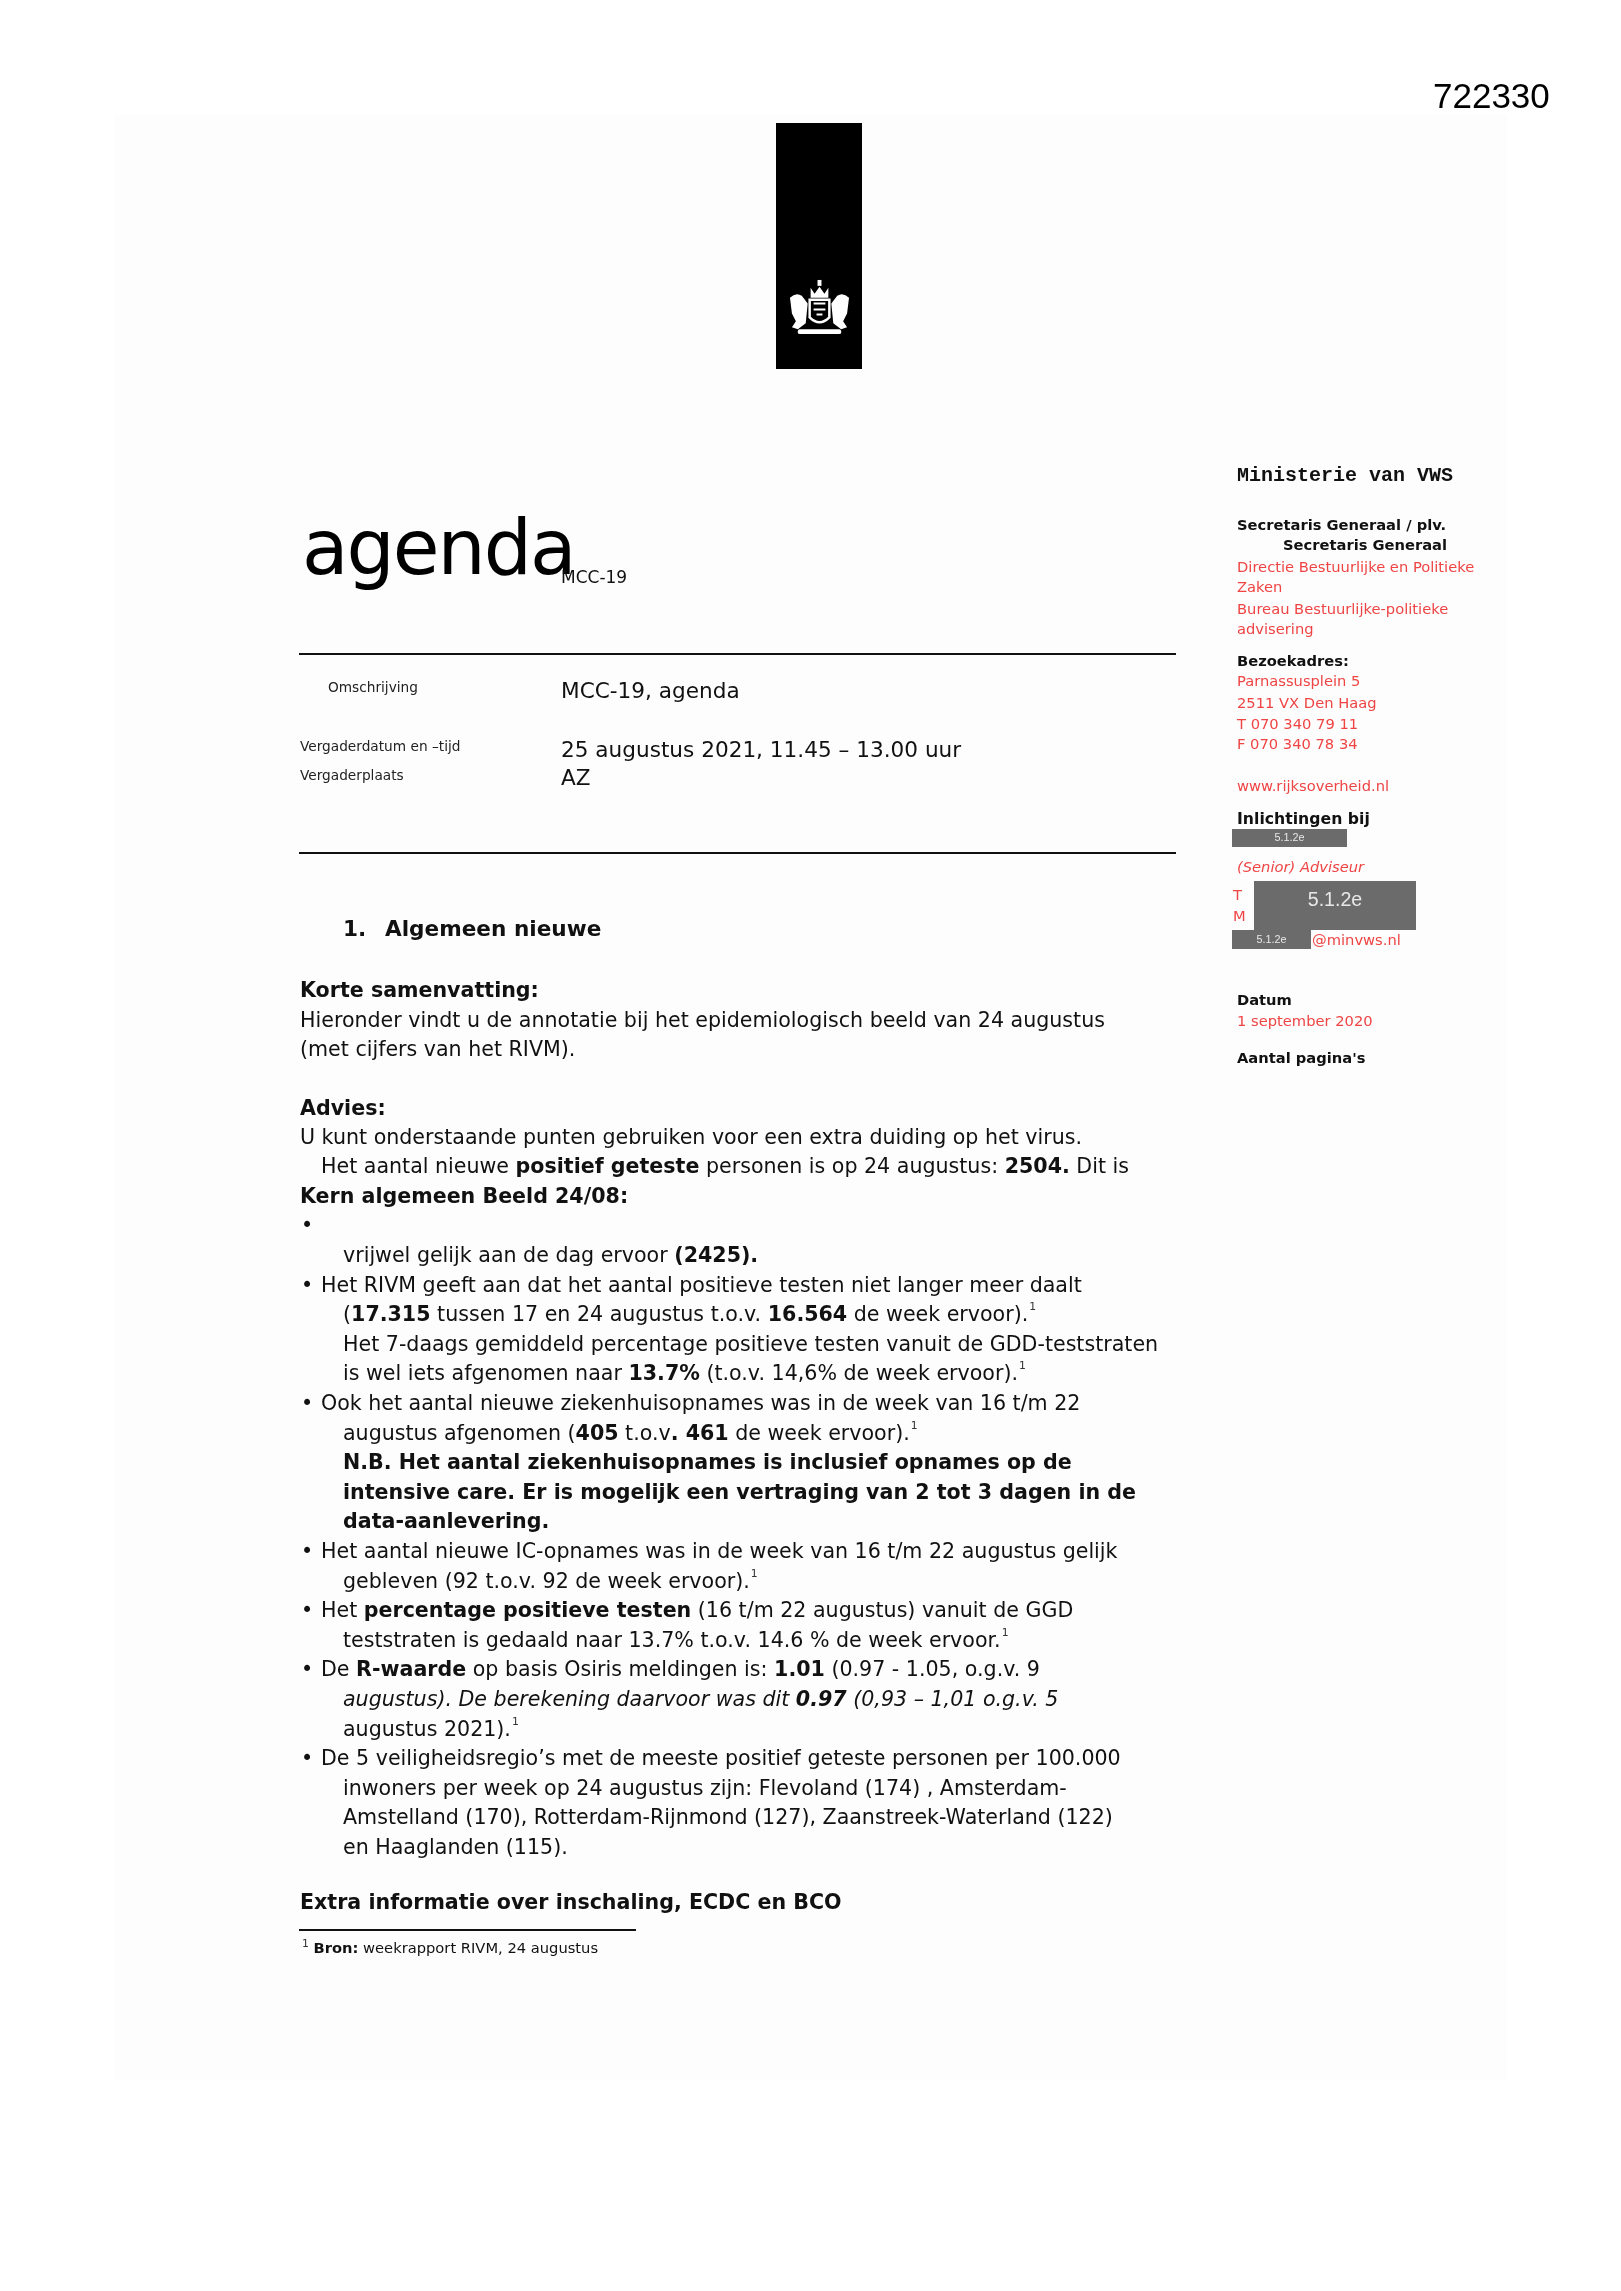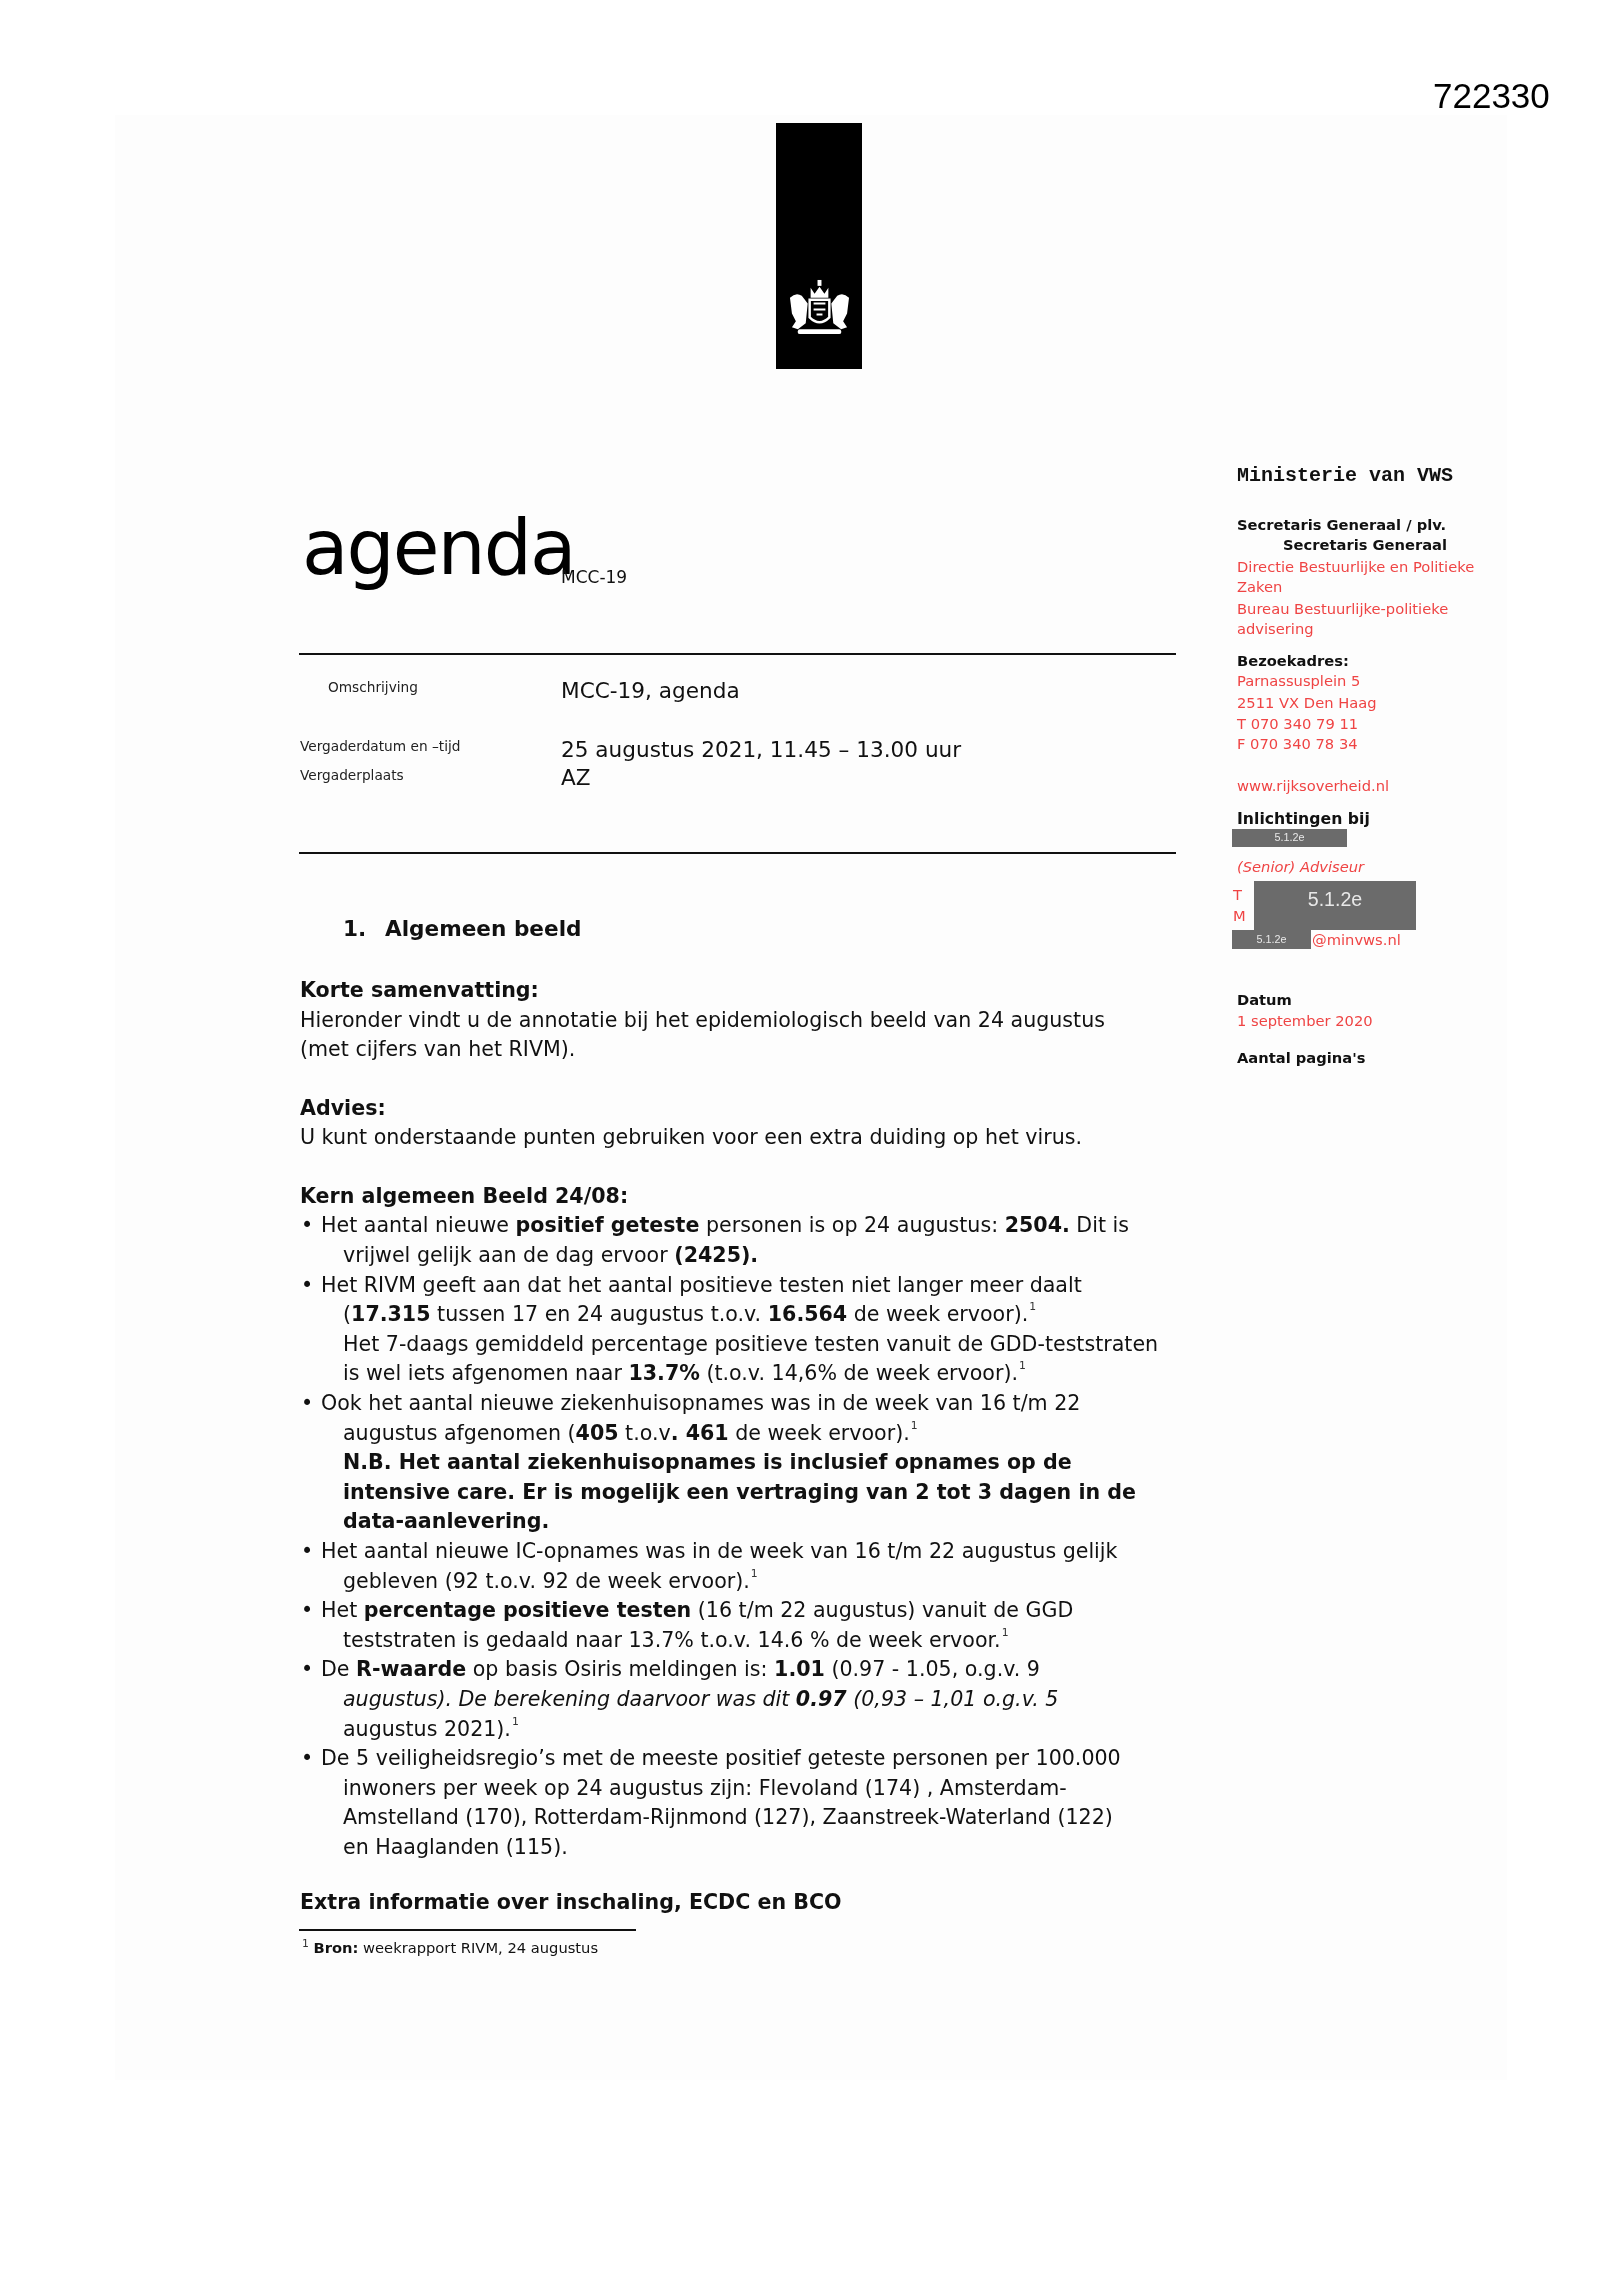--- a/index.html
+++ b/index.html
@@ -77,34 +77,34 @@
 <div class="sidebar" style="top:886px;left:1233px;">T</div>
 <div class="sidebar" style="top:907px;left:1233px;">M</div>
 <div class="redact" style="left:1254px;top:881px;width:162px;height:49px;font-size:19.6px;line-height:37px;">5.1.2e</div>
 <div class="redact" style="left:1232px;top:930px;width:79px;height:18.6px;font-size:10.8px;line-height:18.6px;">5.1.2e</div>
 <div class="sidebar" style="top:931px;left:1312px;">@minvws.nl</div>
 <div class="sidebar sb-b" style="top:991px;">Datum</div>
 <div class="sidebar" style="top:1012px;">1 september 2020</div>
 <div class="sidebar sb-b" style="top:1049px;">Aantal pagina's</div>
 
 <div class="line" style="left:343px;top:916px;font-weight:bold;font-size:21.6px;">1.</div>
-<div class="line" style="left:385px;top:916px;font-weight:bold;font-size:21.6px;">Algemeen beeld</div>
+<div class="line" style="left:385px;top:916px;font-weight:bold;font-size:21.6px;">Algemeen nieuwe</div>
 
 <div class="line" style="left:300px;top:978px;font-weight:bold;">Korte samenvatting:</div>
 <div class="line" style="left:300px;top:1008px;">Hieronder vindt u de annotatie bij het epidemiologisch beeld van 24 augustus</div>
 <div class="line" style="left:300px;top:1037px;">(met cijfers van het RIVM).</div>
 
 <div class="line" style="left:300px;top:1096px;font-weight:bold;">Advies:</div>
 <div class="line" style="left:300px;top:1125px;">U kunt onderstaande punten gebruiken voor een extra duiding op het virus.</div>
 
 <div class="line" style="left:300px;top:1184px;font-weight:bold;">Kern algemeen Beeld 24/08:</div>
 
 <div id="bullets">
     <div class="bullet" style="top: 1213px;">•</div>
-    <div class="line" style="top: 1213px; left: 321px; text-align: right;"><span>Het aantal nieuwe </span><b>positief geteste</b><span> personen is op 24 augustus: </span><b>2504.</b><span> Dit is</span></div>
+    <div class="line" style="top: 1154px; left: 321px; text-align: right;"><span>Het aantal nieuwe </span><b>positief geteste</b><span> personen is op 24 augustus: </span><b>2504.</b><span> Dit is</span></div>
     <div class="line" style="top: 1243px; left: 343px;"><span>vrijwel gelijk aan de dag ervoor </span><b>(2425).</b></div>
     <div class="bullet" style="top: 1273px;">•</div>
     <div class="line" style="top: 1273px; left: 321px;"><span>Het RIVM geeft aan dat het aantal positieve testen niet langer meer daalt</span></div>
     <div class="line" style="top: 1302px; left: 343px;"><span>(</span><b>17.315</b><span> tussen 17 en 24 augustus t.o.v. </span><b>16.564</b><span> de week ervoor).</span><sup>1</sup></div>
     <div class="line" style="top: 1332px; left: 343px;"><span>Het 7-daags gemiddeld percentage positieve testen vanuit de GDD-teststraten</span></div>
     <div class="line" style="top: 1361px; left: 343px;"><span>is wel iets afgenomen naar </span><b>13.7%</b><span> (t.o.v. 14,6% de week ervoor).</span><sup>1</sup></div>
     <div class="bullet" style="top: 1391px;">•</div>
     <div class="line" style="top: 1391px; left: 321px;"><span>Ook het aantal nieuwe ziekenhuisopnames was in de week van 16 t/m 22</span></div>
     <div class="line" style="top: 1421px; left: 343px;"><span>augustus afgenomen (</span><b>405</b><span>  t.o.v</span><b>. 461</b><span> de week ervoor).</span><sup>1</sup></div>
     <div class="line" style="top: 1450px; left: 343px;"><b>N.B. Het aantal ziekenhuisopnames is inclusief opnames op de</b></div>

